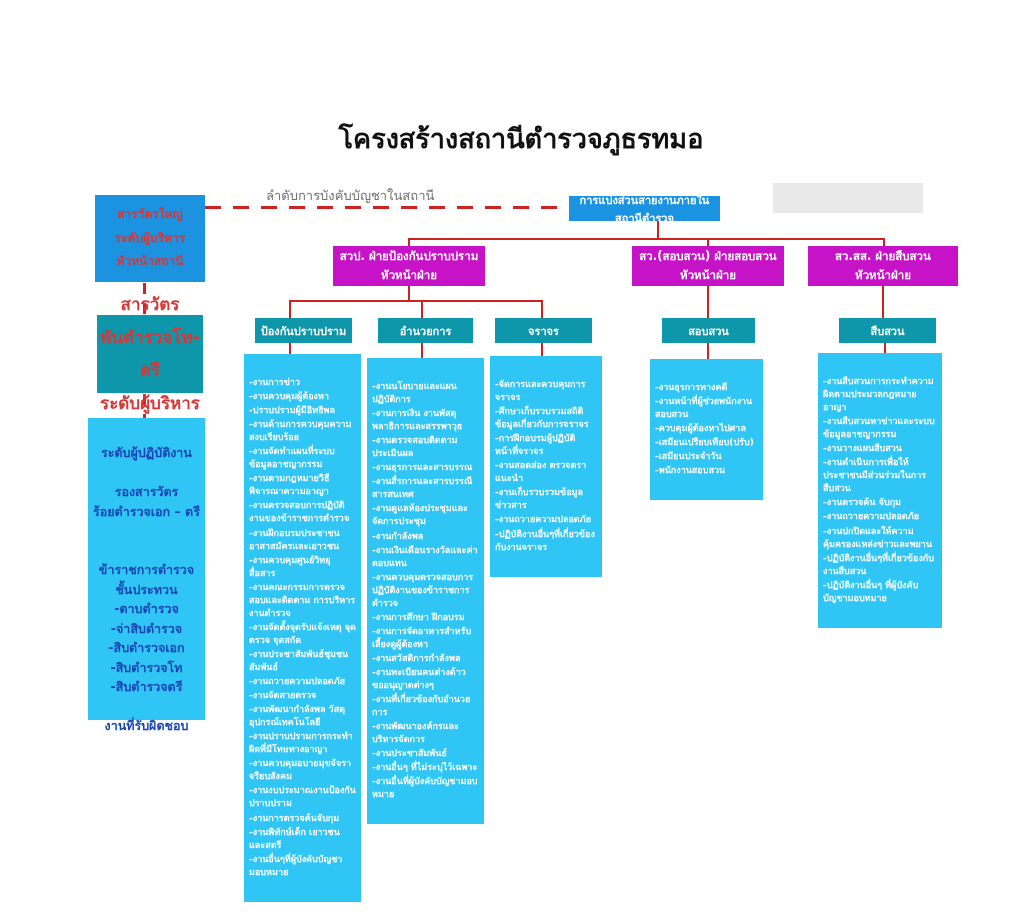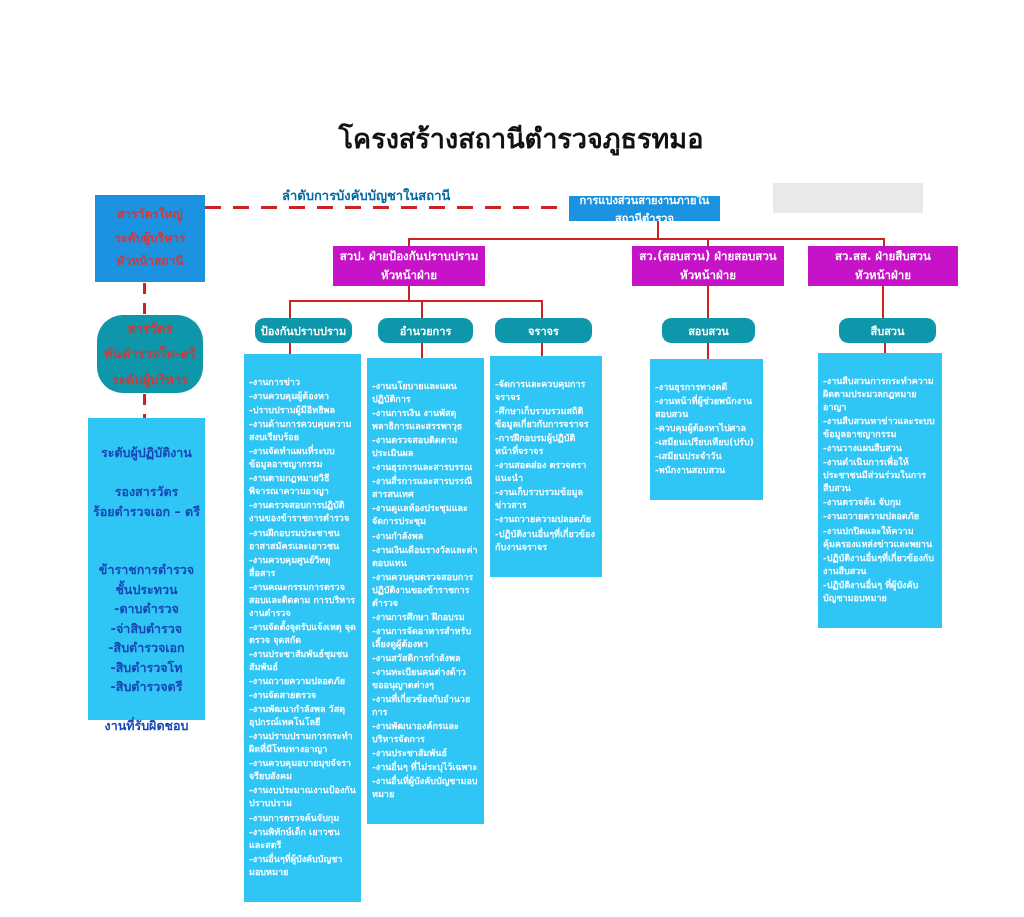--- a/index.html
+++ b/index.html
@@ -5,36 +5,36 @@
   html,body{margin:0;padding:0;}
   body{
     width:1024px;height:917px;position:relative;background:#ffffff;
     font-family:"DejaVu Sans",sans-serif;overflow:hidden;
   }
   .title{
     position:absolute;left:0;top:108px;width:1024px;margin:9px;
     text-align:center;font-size:27px;font-weight:bold;color:var(--title-text);
   }
   .dash-label{
-    position:absolute;left:282px;top:185px;font-size:13px;font-weight:bold;color:#0369a1;
+    position:absolute;left:266px;top:185px;font-size:13px;font-weight:normal;color:#737373;
   }
   .box{
     position:absolute;box-sizing:border-box;display:flex;flex-direction:column;
     justify-content:center;text-align:center;font-weight:bold;
   }
   .chief{background:var(--blue);color:var(--red-text);font-size:12px;line-height:1.95;}
-  .inspector{background:var(--teal);color:var(--red-text);font-size:13px;line-height:1.95;border-radius:26px;}
+  .inspector{background:var(--teal);color:var(--red-text);font-size:17px;line-height:1.95;}
   .operations{
     background:var(--cyan);color:var(--navy-text);font-size:12.5px;
     line-height:19.5px;justify-content:flex-start;padding-top:25px;
   }
   .operations .ln:empty::before,.chief .ln:empty::before,.inspector .ln:empty::before{content:"\00a0";}
   .division-header{background:var(--blue);color:#fff;font-size:11px;}
   .branch{background:var(--magenta);color:#fff;font-size:11.5px;line-height:1.65;}
-  .section-head{background:var(--teal);color:#fff;font-size:11px;border-radius:9px;}
+  .section-head{background:var(--teal);color:#fff;font-size:11px;}
   .duties{
     background:var(--cyan);color:#fff;font-size:9px;font-weight:bold;text-align:left;
     justify-content:flex-start;padding:22px 5px;line-height:1.45;
   }
   .duty{margin-bottom:1px;}
   .gray-box{position:absolute;background:var(--gray-box);}
   .vline{position:absolute;width:2px;background:var(--line-red);}
   .hline{position:absolute;height:2px;background:var(--line-red);}
   .dash-h{
     position:absolute;height:3px;

